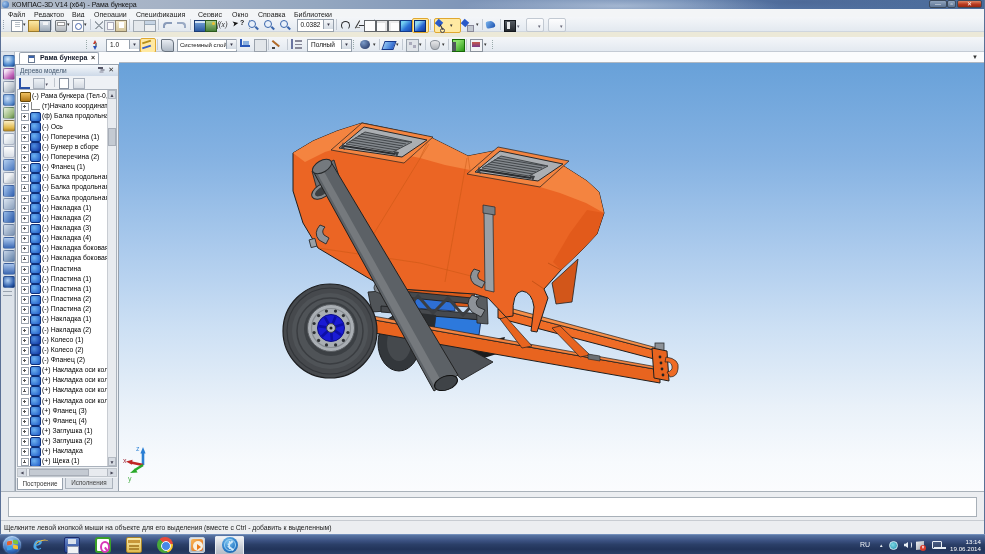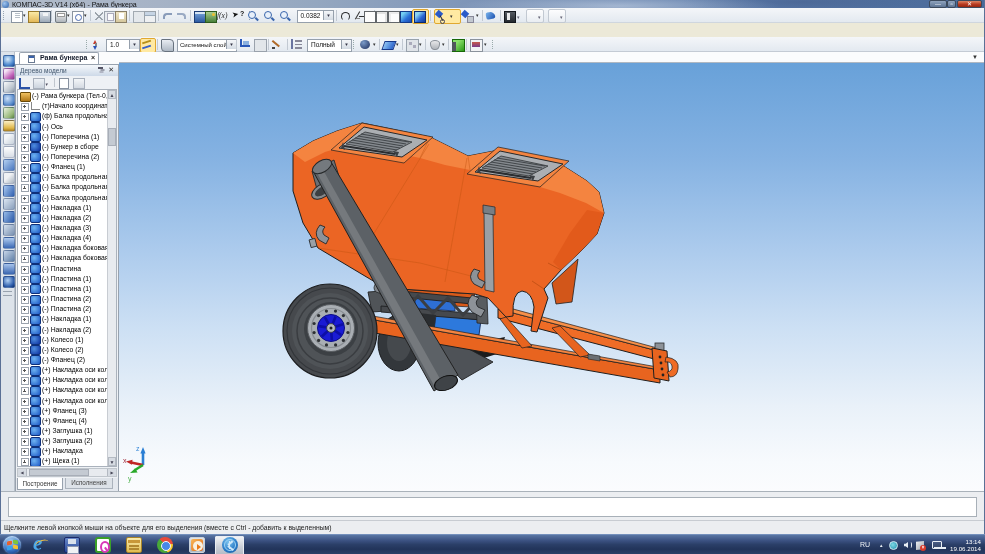--- a/index.html
+++ b/index.html
@@ -12,21 +12,21 @@
 #titlebar .ttext{position:absolute;left:12px;top:0px;font-size:7px;line-height:9px;color:#111;white-space:nowrap;}
 .wbtn{position:absolute;top:0px;height:8px;border:1px solid #3c4a5c;border-radius:2px;}
 #btn-min{left:929px;width:18px;background:linear-gradient(#8fa3bd,#5d7494);}
 #btn-max{left:947px;width:9px;background:linear-gradient(#8fa3bd,#5d7494);}
 #btn-close{left:957px;width:25px;background:linear-gradient(#dd8563,#b83a20 55%,#962812);}
 .wbtn span{position:absolute;left:0;right:0;top:-1px;text-align:center;font-size:6px;color:#fff;line-height:8px;}
 
 #menubar{position:absolute;left:0;top:9px;width:985px;height:13px;background:#f3f5f7;border-bottom:1px solid #d8dce0;font-size:7px;color:#1a1a1a;}
 #menubar span{position:absolute;top:2px;}
 
-#tb1{position:absolute;left:0;top:8px;width:985px;height:15px;background:linear-gradient(#f4f6f9,#e3e9f0);border-bottom:1px solid #cfd6de;}
+#tb1{position:absolute;left:0;top:17px;width:985px;height:15px;background:linear-gradient(#f4f6f9,#e3e9f0);border-bottom:1px solid #cfd6de;}
 #tb2{position:absolute;left:0;top:37px;width:985px;height:15px;background:linear-gradient(#f4f6f9,#e3e9f0);border-bottom:1px solid #c4cbd4;}
 .ti{position:absolute;top:2px;width:11px;height:11px;display:block;}
 .ti b,.ti i{display:block;}
 .sep{position:absolute;top:2px;width:1px;height:11px;background:#c2c9d2;display:block;}
 .combo{position:absolute;top:1.5px;height:11px;background:#fff;border:1px solid #96a0ac;font-size:6.5px;color:#111;display:block;}
 .combo .ca{position:absolute;right:0;top:0;width:9px;height:9px;background:linear-gradient(#f4f6f9,#d4dbe3);border-left:1px solid #96a0ac;text-align:center;font-size:4.5px;line-height:9px;color:#334;display:block;}
 .press{background:#ffe9a2;border:1px solid #e0a830;border-radius:2px;display:block;}
 .da{position:absolute;top:4px;font-size:5px;color:#333;font-style:normal;display:block;}
 #tb1 i,#tb2 i{font-style:normal;}
 #tb1 b,#tb2 b{font-weight:normal;}

